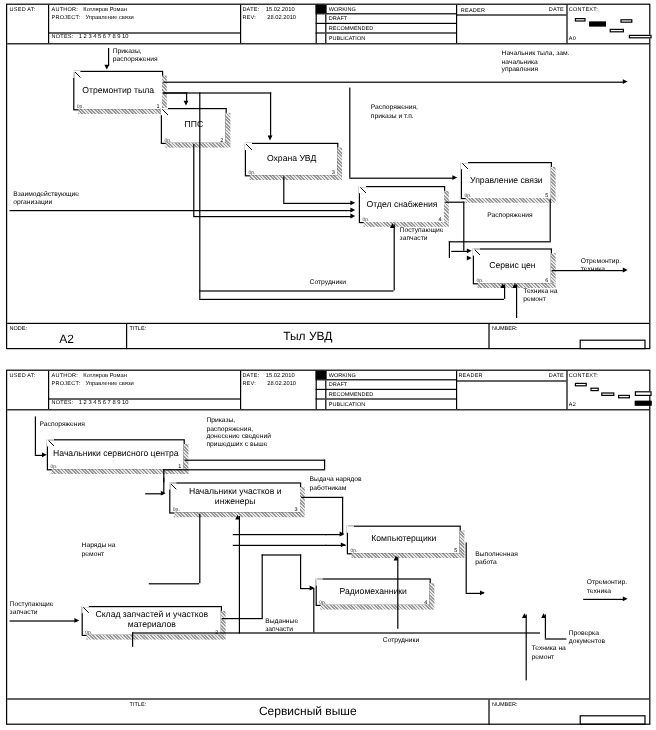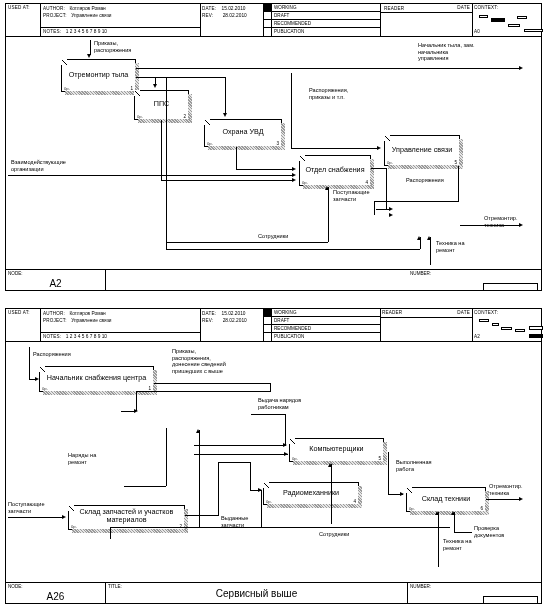--- a/index.html
+++ b/index.html
@@ -207,20 +207,29 @@
       <div class="act" style="left:378px;top:98px;width:76px;height:31px;">
         <div class="corner"></div>
           <div class="shadow-r"></div>
           <div class="shadow-b"></div>
         <div class="name">Управление
 связи</div>
         <div class="cost">0р.</div>
         <div class="idx">5</div>
       </div>
 
+      <div class="act" style="left:388px;top:170px;width:66px;height:30px;">
+        <div class="corner"></div>
+          <div class="shadow-r"></div>
+          <div class="shadow-b"></div>
+        <div class="name">Сервис
+цен</div>
+        <div class="cost">0р.</div>
+        <div class="idx">6</div>
+      </div>
 
       <div class="ln lnv" style="left:84px;top:3px;height:15px;"></div>
       <div class="ah ah-d" style="left:81.4px;top:17px;"></div>
       <div class="alabel" style="left:88px;top:3px;">Приказы,
 распоряжения</div>
 
       <div class="ln lnh" style="left:130px;top:31px;width:385px;"></div>
       <div class="ah ah-r" style="left:513px;top:28.5px;"></div>
       <div class="alabel" style="left:412px;top:5px;">Начальник тыла, зам.
 начальника
@@ -286,20 +295,24 @@
       <div class="alabel" style="left:430px;top:203px;">Техника на
 ремонт</div>
 
       <div class="ln lnv" style="left:160px;top:40px;height:172px;"></div>
     </div>
 
     <div class="ftr">
       <div class="ftr-node">
         <div class="ftr-cap">NODE:</div>
         <div class="node-val">A2</div>
+      </div>
+      <div class="ftr-title">
+        <div class="ftr-cap">TITLE:</div>
+        <div class="title-val">Тыл УВД</div>
       </div>
       <div class="ftr-number">
         <div class="ftr-cap">NUMBER:</div>
         <div class="num-sub"></div>
       </div>
     </div>
   </div>
 
   <div class="frame" id="frame-bottom">
 
@@ -377,26 +390,35 @@
         <div class="ctxshape solid" style="left:57px;top:25px;width:14px;height:4px;"></div>
       </div>
     </div>
 
     <div class="canvas" id="canvas-bottom">
 
       <div class="act" style="left:33px;top:24px;width:115px;height:26px;">
         <div class="corner"></div>
           <div class="shadow-r"></div>
           <div class="shadow-b"></div>
-        <div class="name">Начальник снабжения
+        <div class="name">Начальники сервисного
 центра</div>
         <div class="cost">0р.</div>
         <div class="idx">1</div>
       </div>
 
+      <div class="act" style="left:135px;top:60px;width:110px;height:26px;">
+        <div class="corner"></div>
+          <div class="shadow-r"></div>
+          <div class="shadow-b"></div>
+        <div class="name">Начальники участков и
+инженеры</div>
+        <div class="cost">0р.</div>
+        <div class="idx">3</div>
+      </div>
 
       <div class="act" style="left:283px;top:96px;width:95px;height:24px;">
         <div class="corner"></div>
           <div class="shadow-r"></div>
           <div class="shadow-b"></div>
         <div class="name">Компьютерщики</div>
         <div class="cost">0р.</div>
         <div class="idx">5</div>
       </div>
 
@@ -412,28 +434,20 @@
       <div class="act" style="left:62px;top:163px;width:117px;height:25px;">
         <div class="corner"></div>
           <div class="shadow-r"></div>
           <div class="shadow-b"></div>
         <div class="name">Склад запчастей и
 участков материалов</div>
         <div class="cost">0р.</div>
         <div class="idx">2</div>
       </div>
 
-      <div class="act" style="left:400px;top:145px;width:80px;height:25px;">
-        <div class="corner"></div>
-          <div class="shadow-r"></div>
-          <div class="shadow-b"></div>
-        <div class="name">Склад техники</div>
-        <div class="cost">0р.</div>
-        <div class="idx">6</div>
-      </div>
 
       <div class="ln lnv" style="left:23px;top:5px;height:32px;"></div>
       <div class="ln lnh" style="left:23px;top:37px;width:7px;"></div>
       <div class="ah ah-r" style="left:29px;top:34.5px;"></div>
       <div class="alabel" style="left:27px;top:9px;">Распоряжения</div>
 
       <div class="ln lnh" style="left:148px;top:41px;width:117px;"></div>
       <div class="ln lnv" style="left:264px;top:41px;height:8px;"></div>
       <div class="ln lnh" style="left:130px;top:49px;width:135px;"></div>
       <div class="ln lnv" style="left:130px;top:49px;height:11px;"></div>
@@ -505,24 +519,20 @@
       <div class="ln lnv" style="left:432px;top:170px;height:55px;"></div>
       <div class="ah ah-u" style="left:429.4px;top:169px;"></div>
       <div class="alabel" style="left:437px;top:196px;">Техника на
 ремонт</div>
 
       <div class="ln lnv" style="left:104px;top:185px;height:12px;"></div>
       <div class="ln lnv" style="left:255px;top:148px;height:37px;"></div>
     </div>
 
     <div class="ftr">
-      <div class="ftr-node">
-        <div class="ftr-cap">NODE:</div>
-        <div class="node-val">A26</div>
-      </div>
       <div class="ftr-title">
         <div class="ftr-cap">TITLE:</div>
         <div class="title-val">Сервисный выше</div>
       </div>
       <div class="ftr-number">
         <div class="ftr-cap">NUMBER:</div>
         <div class="num-sub"></div>
       </div>
     </div>
   </div>

